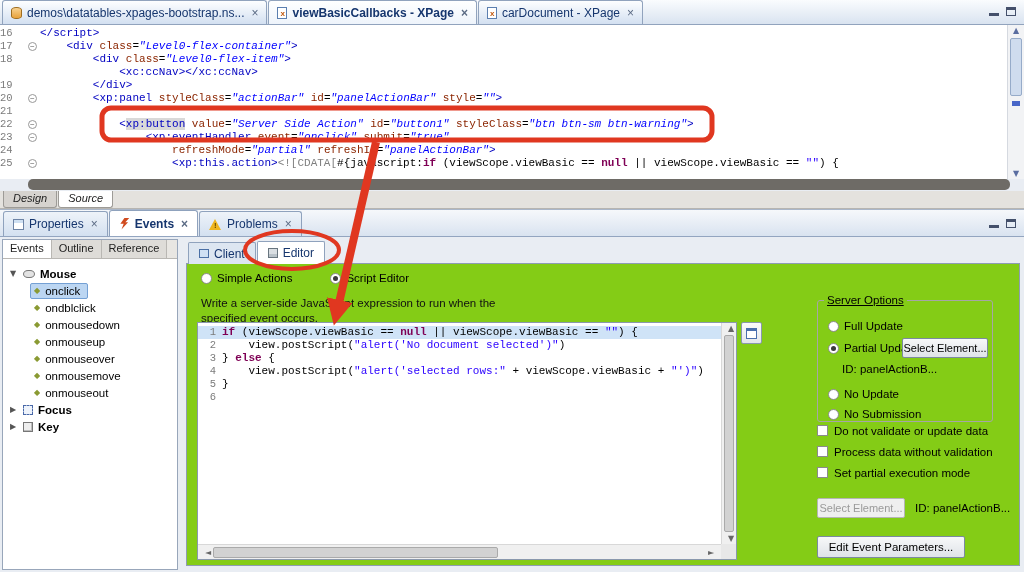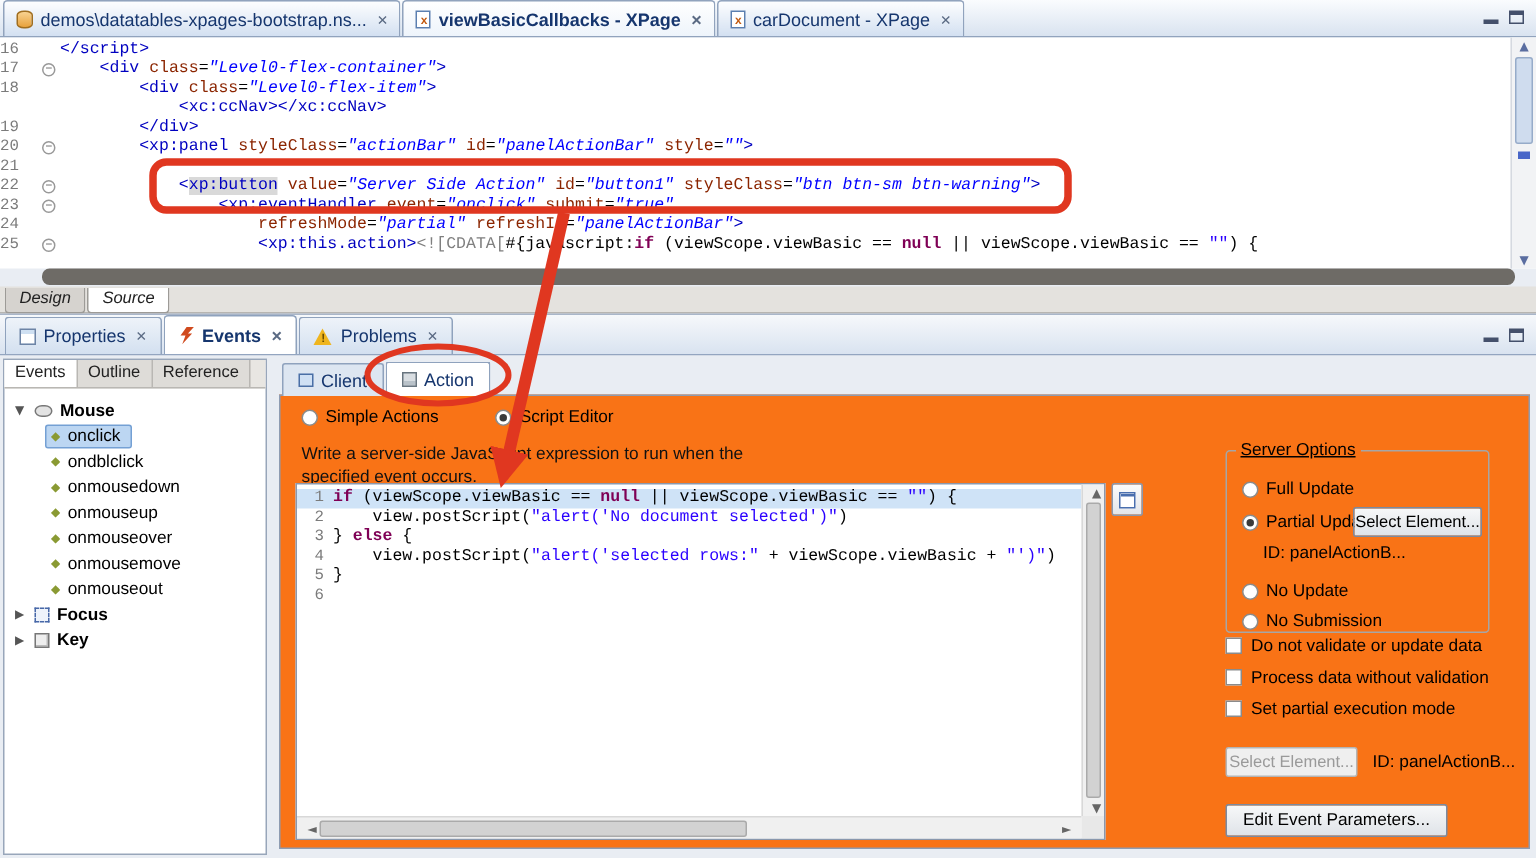--- a/index.html
+++ b/index.html
@@ -80,21 +80,21 @@
 .titem.sel .selwrap{background:#bcd6f2;border-color:#74a0d4;}
 .event-icon{color:#8a9a33;font-size:8px;line-height:10px;font-family:"DejaVu Sans",sans-serif;}
 
 
 .main-pane{position:absolute;left:180px;top:2px;right:2px;bottom:2px;}
 .cstabs{position:absolute;left:8px;top:2px;height:23px;display:flex;align-items:flex-end;z-index:2;}
 .cstab{display:inline-flex;align-items:center;gap:5px;height:22px;padding:0 10px;border:1px solid #8fa2bd;border-bottom:none;border-radius:2px 2px 0 0;background:#dde6f1;font-size:11.5px;color:#16366e;margin-right:1px;}
 .cstab.active{background:#fff;height:23px;}
 .client-icon{width:10px;height:9px;border:1px solid #4a6fa5;background:#cfe0f4;}
 .server-icon{width:10px;height:10px;border:1px solid #68757f;background:#d9dee2;box-shadow:inset 0 -3px 0 #b9c2c9;}
-.main-box{position:absolute;left:6px;right:2px;top:24px;bottom:4px;background:#f97316;border:1px solid #8e9cb2;}
+.main-box{position:absolute;left:6px;right:2px;top:24px;bottom:4px;background:#84cc16;border:1px solid #8e9cb2;}
 .radiorow{position:absolute;left:14px;top:8px;display:flex;gap:38px;}
 .ritem{display:inline-flex;align-items:center;gap:5px;font-size:11.5px;cursor:default;}
 .ritem.srv{position:absolute;left:10px;}
 .radio{width:11px;height:11px;border:1px solid #8b8b8b;border-radius:50%;background:#fff;position:relative;flex:none;}
 .radio.on::after{content:"";position:absolute;left:2px;top:2px;width:5px;height:5px;border-radius:50%;background:#3a3a3a;}
 .checkbox{width:11px;height:11px;border:1px solid #8b8b8b;background:#fff;flex:none;}
 .desc{position:absolute;left:14px;top:32px;width:332px;font-size:11.5px;line-height:1.3;color:#111;}
 
 
 .script-editor{position:absolute;left:10px;top:58px;width:540px;height:238px;border:1px solid #8a98ad;background:#fff;}
@@ -322,21 +322,21 @@
     </div>
 
     <div class="main-pane">
       <div class="cstabs" id="cstabs">
           <div class="cstab">
             <span class="ticon client-icon"></span>
             <span class="tlbl">Client</span>
           </div>
           <div class="cstab active">
             <span class="ticon server-icon"></span>
-            <span class="tlbl">Action</span>
+            <span class="tlbl">Editor</span>
           </div>
         </div>
       <div class="main-box">
 
         <div class="radiorow" id="actionradios">
             <label class="ritem">
               <span class="radio"></span>
               <span class="rlbl">Simple Actions</span>
             </label>
             <label class="ritem">

